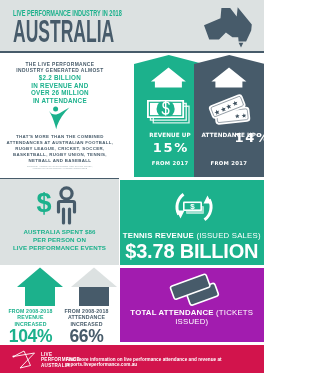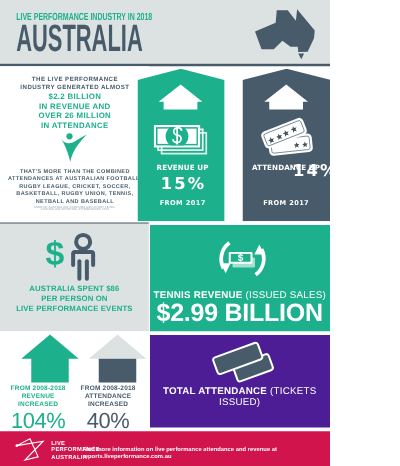--- a/index.html
+++ b/index.html
@@ -36,21 +36,21 @@
   #figure-icon{left:47px;top:105px;}
 
   #compare-block{left:0;top:134.0px;width:119.5px;text-align:center;}
   #compare-block div{font-size:4.4px;font-weight:bold;color:#475B6A;letter-spacing:0.33px;
                      line-height:6.05px;text-indent:0.33px;}
   #source-block{left:0;top:164.5px;width:119.5px;text-align:center;}
   #source-block div{font-size:2.3px;font-weight:bold;color:#AFBCC1;letter-spacing:0.1px;
                     line-height:2.9px;text-indent:0.1px;}
 
   
-  #panel-rev{left:110px;top:55px;width:72px;height:122px;}
+  #panel-rev{left:134px;top:55px;width:72px;height:122px;}
   #panel-att{left:193.5px;top:55px;width:70.5px;height:122px;}
   .panel-shape{position:absolute;left:0;top:0;}
   .panel-label{position:absolute;width:100%;text-align:center;color:#fff;
                font-family:"DejaVu Sans",sans-serif;
                font-size:5.7px;font-weight:bold;letter-spacing:0.1px;text-indent:0.1px;}
   .panel-value{position:absolute;width:100%;text-align:center;color:#fff;
                font-family:"DejaVu Sans",sans-serif;
                font-size:13.05px;font-weight:bold;letter-spacing:1.7px;text-indent:1.7px;}
   .panel-sub{position:absolute;width:100%;text-align:center;color:#fff;
              font-family:"DejaVu Sans",sans-serif;
@@ -62,27 +62,27 @@
   #spend-text div{font-size:6.2px;font-weight:bold;color:#1CB18C;letter-spacing:0.12px;line-height:8px;}
 
   
   #panel-trev{left:119.5px;top:180px;width:144.5px;height:85px;background:#1CB18C;}
   #trev-icon{left:54px;top:8px;}
   .tot-label{position:absolute;width:100%;text-align:center;color:#fff;font-size:7.8px;font-weight:bold;letter-spacing:0.2px;}
   .tot-label .lt{font-weight:normal;}
   .tot-value{position:absolute;width:100%;text-align:center;color:#fff;font-size:20px;font-weight:bold;letter-spacing:-0.2px;}
 
   
-  #panel-tatt{left:119.5px;top:268px;width:144.5px;height:74px;background:#4c1d95;}
+  #panel-tatt{left:119.5px;top:268px;width:144.5px;height:74px;background:#a21caf;}
   #tatt-icon{left:48px;top:5px;}
 
   
   .growth-text{position:absolute;text-align:center;width:59px;}
   .growth-text .l{font-size:5.2px;font-weight:bold;letter-spacing:0.18px;line-height:6.4px;}
-  .growth-val{position:absolute;text-align:center;width:59px;font-size:17.5px;font-weight:normal;letter-spacing:-0.3px;}
+  .growth-val{position:absolute;text-align:center;width:59px;font-size:17.5px;font-weight:bold;letter-spacing:-0.3px;}
 
   
   #footer{left:0;top:345px;width:264px;height:28px;background:#D2144C;}
   #lpa-logo{left:10px;top:5px;}
   #lpa-words{position:absolute;left:41px;top:6.5px;color:#fff;font-size:4.6px;font-weight:bold;
              letter-spacing:0.25px;line-height:5.6px;}
   #footer-text{position:absolute;left:66px;top:11.5px;color:#fff;font-size:4.6px;font-weight:bold;letter-spacing:0.04px;}
 </style>
 </head>
 <body>
@@ -205,21 +205,21 @@
       <path fill="none" stroke="#ffffff" stroke-width="3" d="M4.8 26.6 A16 16 0 0 1 9.5 6.2"></path>
       <path fill="none" stroke="#ffffff" stroke-width="3" d="M35.2 11.4 A16 16 0 0 1 30.5 31.8"></path>
       <path fill="#ffffff" d="M10.5 22.5 L2.5 22.5 L6.5 30.5 Z"></path>
       <path fill="#ffffff" d="M29.5 15.5 L37.5 15.5 L33.5 7.5 Z"></path>
       <rect x="12" y="18" width="18" height="8" rx="1" fill="#ffffff" opacity="0.6"></rect>
       <rect x="9" y="13.5" width="19" height="9.5" rx="1" fill="#ffffff"></rect>
       <rect x="10.6" y="15.1" width="15.8" height="6.3" fill="#1CB18C"></rect>
       <text x="18.5" y="21" font-family="Liberation Sans, sans-serif" font-size="8" font-weight="bold" fill="#ffffff" text-anchor="middle">$</text>
     </svg>
     <div class="tot-label" style="top:51px;"><span>TENNIS REVENUE </span><span class="lt">(ISSUED SALES)</span></div>
-    <div class="tot-value" style="top:60px;">$2.99 BILLION</div>
+    <div class="tot-value" style="top:60px;">$3.78 BILLION</div>
   </div>
 
   <div class="abs" id="panel-tatt">
     <svg class="abs" id="tatt-icon" width="56" height="36" viewBox="0 0 56 36">
       <g transform="rotate(-20 28 18)">
         <rect x="18" y="16.5" width="30" height="13.5" rx="2.2" fill="#475B6A" stroke="#ffffff" stroke-width="1.6"></rect>
       </g>
       <g transform="rotate(-20 28 18)">
         <rect x="5" y="5" width="38" height="14" rx="2.2" fill="#475B6A" stroke="#ffffff" stroke-width="1.6"></rect>
       </g>
@@ -239,21 +239,21 @@
 
   <svg class="abs" width="48" height="42" viewBox="0 0 48 42" style="left:70px;top:266px;">
     <path fill="#DCE1E1" d="M24 1.5 L47 21 L1 21 Z"></path>
     <rect x="9" y="21" width="30" height="19" fill="#475B6A"></rect>
   </svg>
   <div class="growth-text" style="left:57px;top:308px;color:#475B6A;">
     <div class="l">FROM 2008-2018</div>
     <div class="l">ATTENDANCE</div>
     <div class="l">INCREASED</div>
   </div>
-  <div class="growth-val" style="left:57px;top:326px;color:#475B6A;">40%</div>
+  <div class="growth-val" style="left:57px;top:326px;color:#475B6A;">66%</div>
 
   <div class="abs" id="footer">
     <svg class="abs" id="lpa-logo" width="28" height="20" viewBox="0 0 28 20">
       <g fill="none" stroke="#ffffff" stroke-width="0.9">
         <path d="M3.5 6.5 L24.5 3 L10 18 L20.5 15.5 L14 1 Z"></path>
       </g>
       <circle cx="3.5" cy="6.5" r="1.1" fill="#ffffff"></circle>
     </svg>
     <div id="lpa-words">
       <div>LIVE</div>

